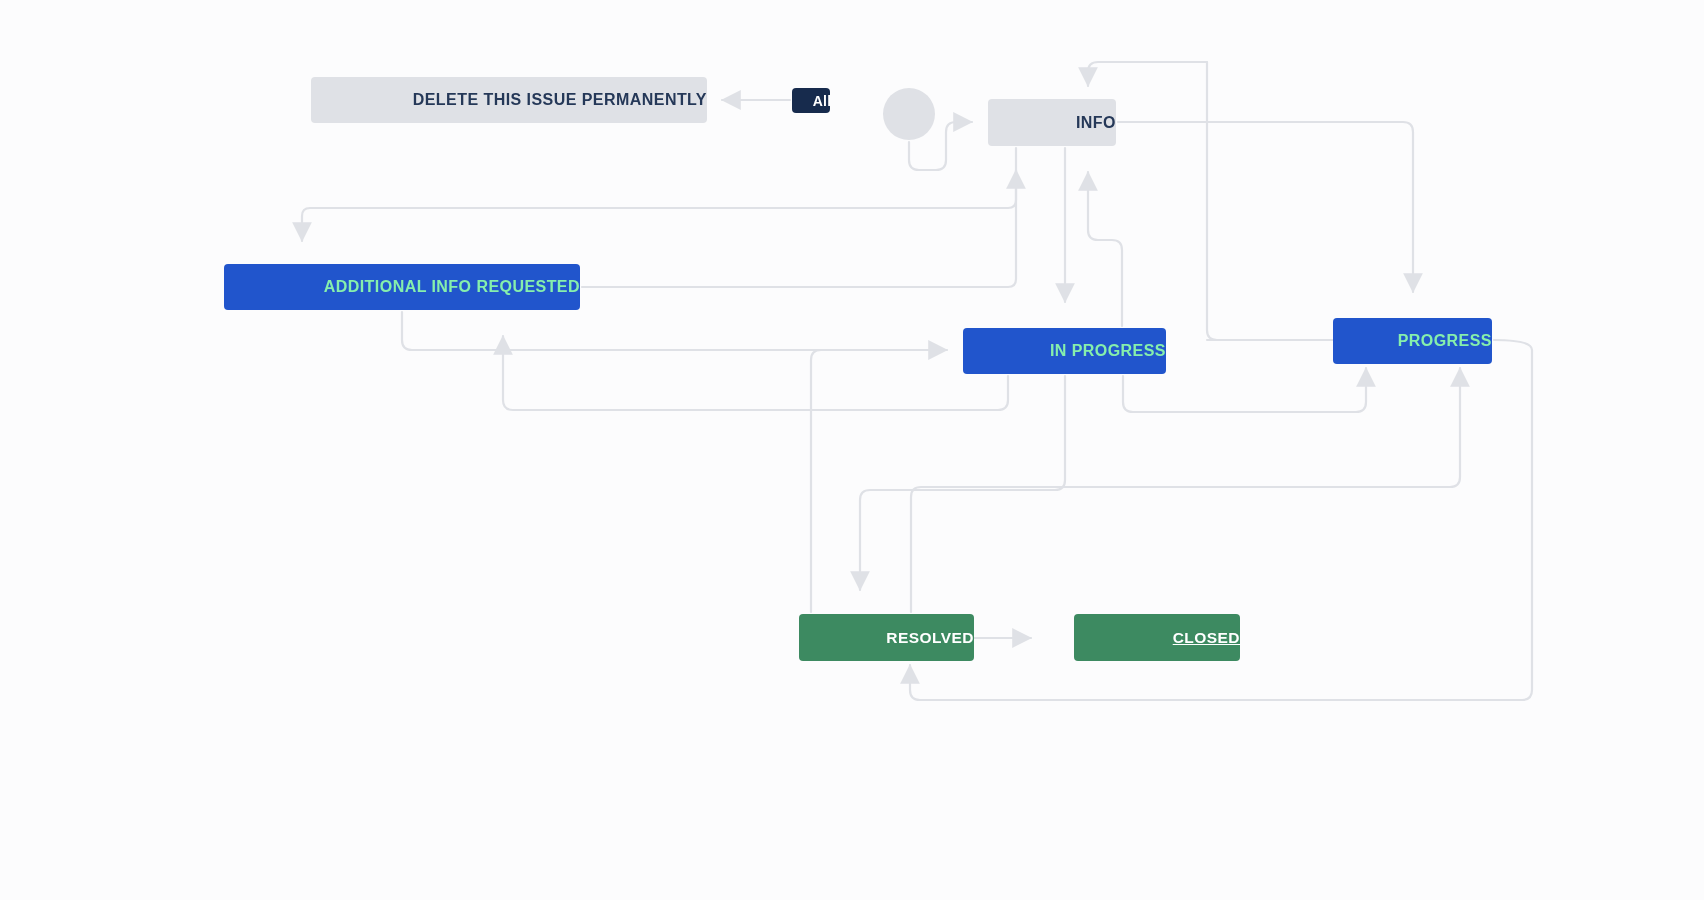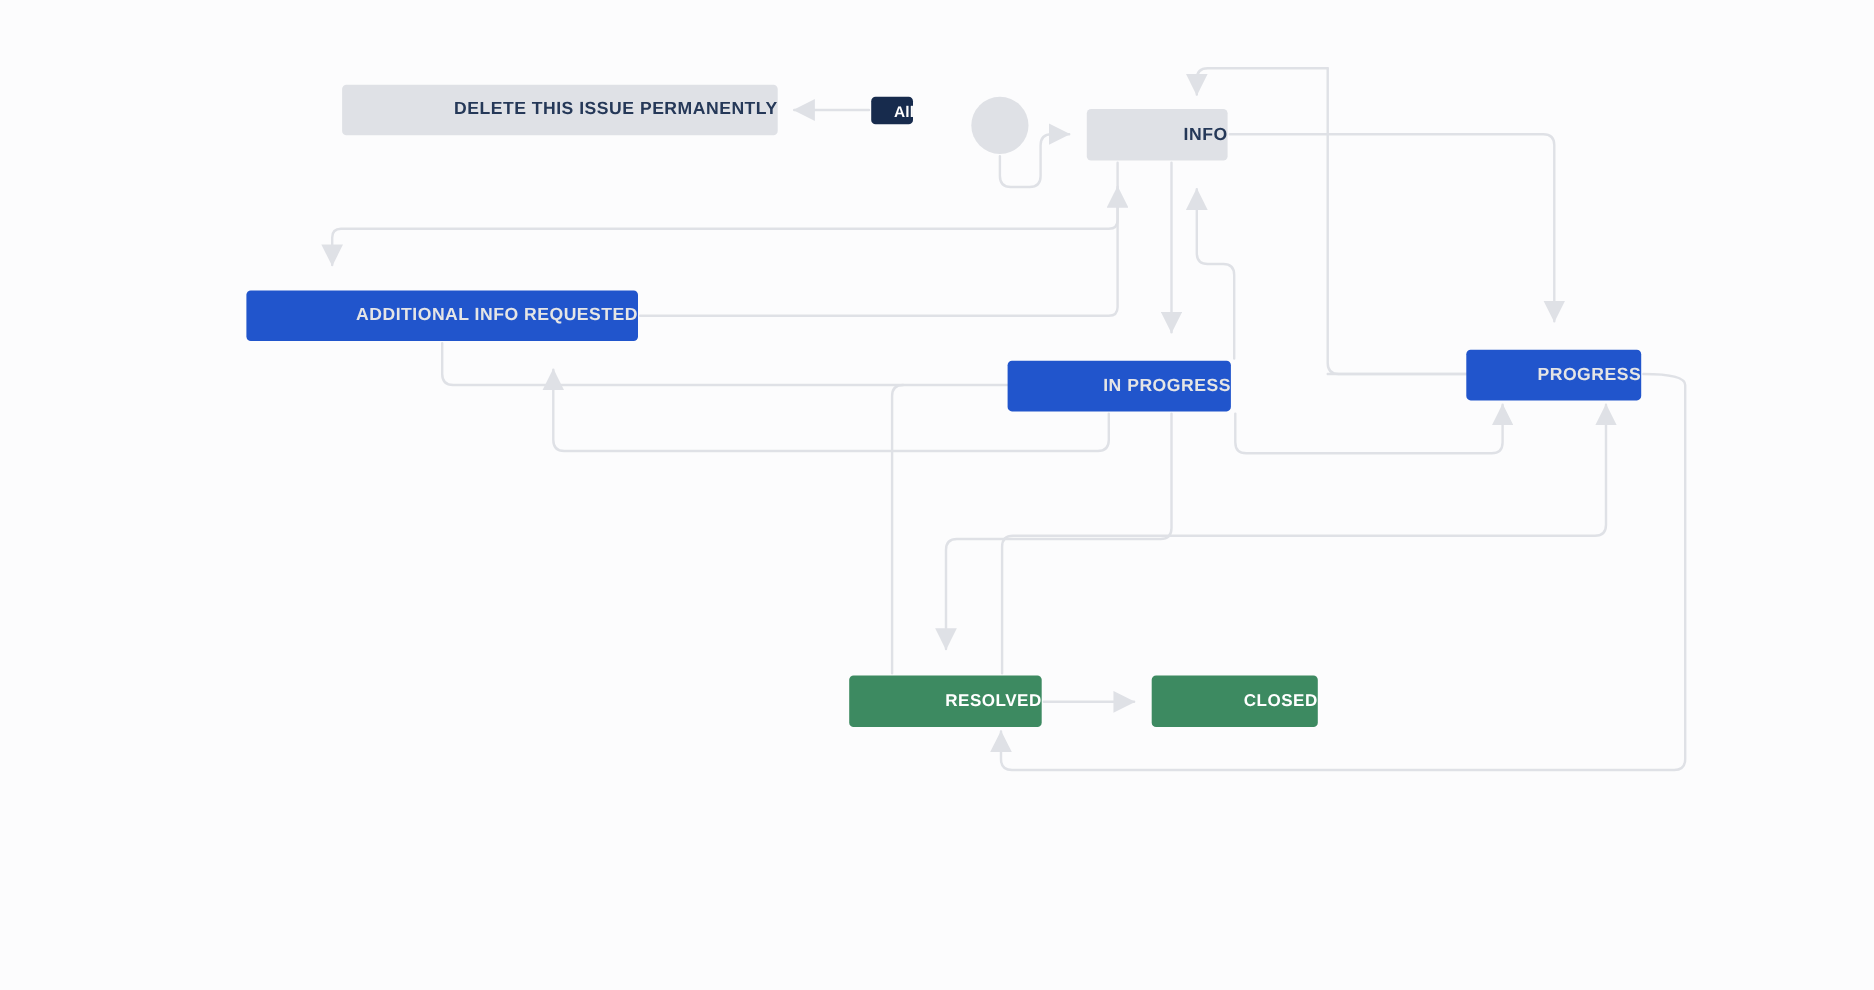--- a/index.html
+++ b/index.html
@@ -43,28 +43,29 @@
     user-select: none;
     cursor: pointer;
   }
   .node-gray {
     background: #DFE1E6;
     color: #253858;
     font-size: 16px;
   }
   .node-blue {
     background: #2155CC;
-    color: #e5e5e5;
+    color: #86efac;
     font-size: 16px;
     padding-left: 31px;
   }
   .node-green {
     background: #3D8A61;
     color: #FFFFFF;
     font-size: 15.5px;
+    margin-left: 27px;
   }
   .badge-dark {
     position: absolute;
     background: #172B4D;
     color: #FFFFFF;
     border-radius: 4px;
     font-size: 14px;
     font-weight: bold;
     display: flex;
     align-items: center;
@@ -153,29 +154,29 @@
   <div class="start-circle" style="left:883px; top:88px; width:52px; height:52px;"></div>
 
   <div class="node node-gray" style="left:988px; top:99px; width:128px; height:47px;">
     <span>INFO</span>
   </div>
 
   <div class="node node-blue" style="left:224px; top:264px; width:356px; height:46px;">
     <span>ADDITIONAL INFO REQUESTED</span>
   </div>
 
-  <div class="node node-blue" style="left:916px; top:328px; width:203px; height:46px;">
+  <div class="node node-blue" style="left:963px; top:328px; width:203px; height:46px;">
     <span>IN PROGRESS</span>
   </div>
 
   <div class="node node-blue" style="left:1333px; top:318px; width:159px; height:46px;">
     <span>PROGRESS</span>
   </div>
 
   <div class="node node-green" style="left:772px; top:614px; width:175px; height:47px;">
     <span>RESOLVED</span>
   </div>
 
-  <div class="node node-green" style="left:1047px; top:614px; width:151px; height:47px;">
+  <div class="node node-green" style="left:1047px; top:614px; width:166px; height:47px;text-decoration:underline;">
     <span>CLOSED</span>
   </div>
 
 </div>
 
 </body></html>

